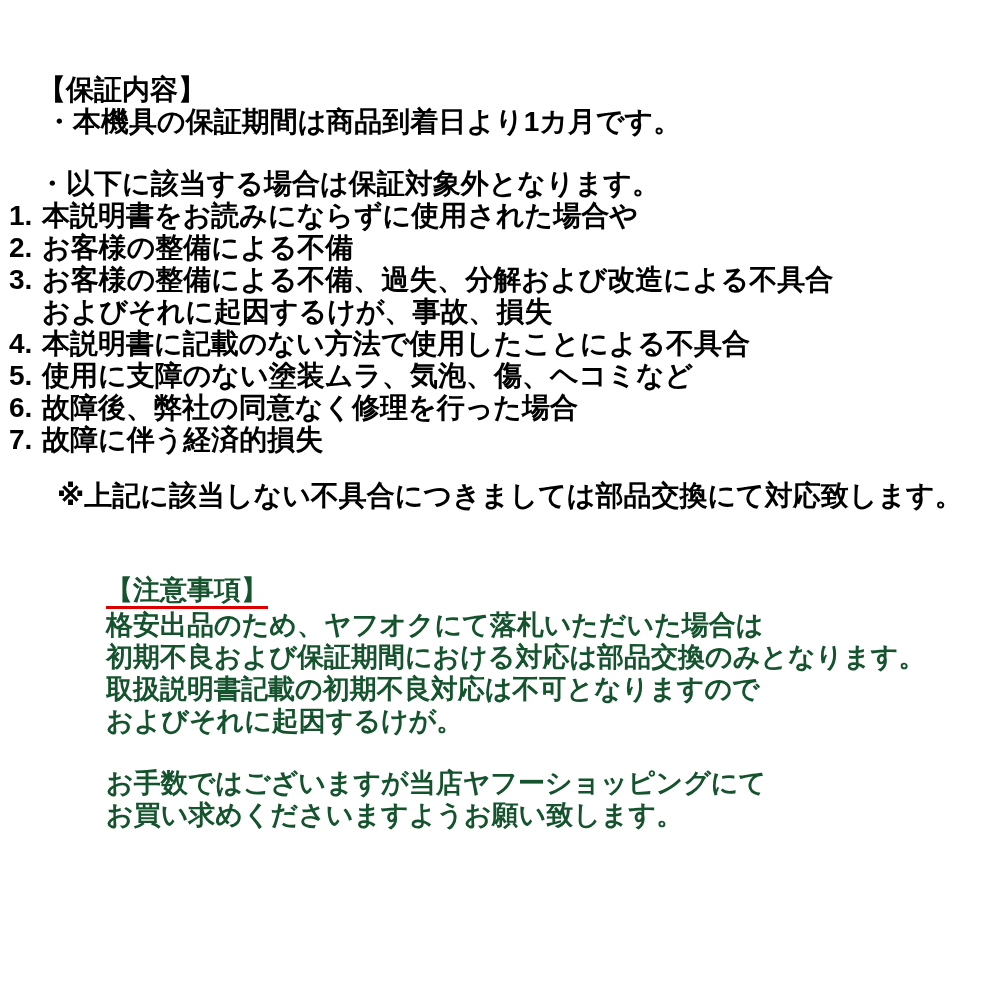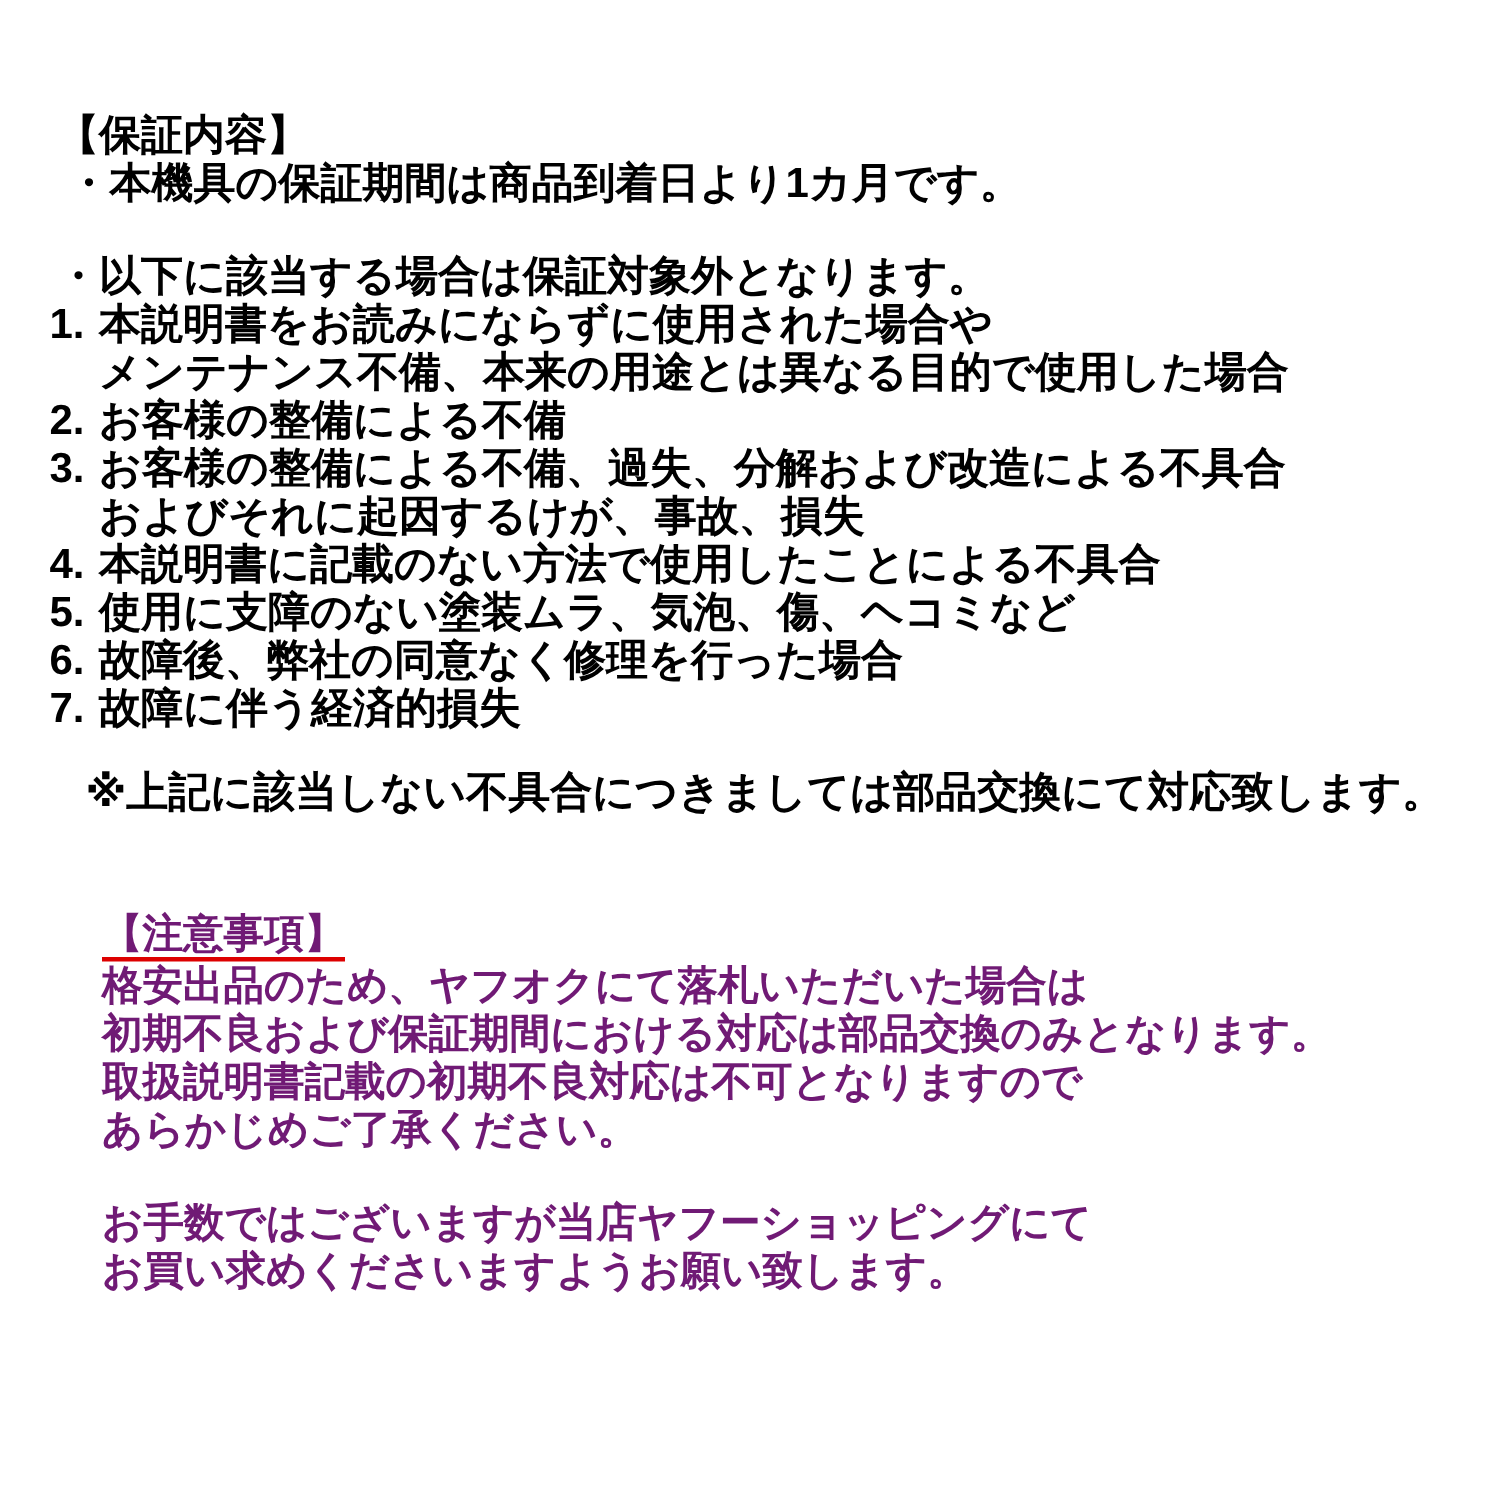--- a/index.html
+++ b/index.html
@@ -14,30 +14,30 @@
     color: #000000;
   }
   .line { font-size: 28px; line-height: 32px; white-space: nowrap; }
 
   
   .warranty-title   { margin: 74px 0 0 38px; }
   .warranty-intro   { margin-left: 45px; }
   .excl-line1       { margin: 30px 0 0 38px; }
   .excl-line2       { margin-left: 57px; }
   .items            { margin-top: 0; }
-  .item .line       { padding-left: 66px; }
+  .item .line       { padding-left: 42px; }
   .item .num {
     display: inline-block;
     width: 33px;
     margin-left: -33px;
   }
   .warranty-note    { margin: 24px 0 0 57px; }
 
   
-  .caution { color: #701a75; }
+  .caution { color: #14532d; padding-left: 38px; }
   .caution .line { font-size: 27px; line-height: 32px; }
   .caution-title { margin: 62px 0 0 68px; }
   .caution-title span {
     display: inline-block;
     border-bottom: 3px solid #dd0000;
     padding-bottom: 0px;
   }
   .caution-p1 .line { margin-left: 68px; }
   .caution-p2 { margin-top: 30px; }
   .caution-p2 .line { margin-left: 68px; }
@@ -49,21 +49,20 @@
 
   <div>
     <div class="line warranty-title">【保証内容】</div>
     <div class="line warranty-intro">・本機具の保証期間は商品到着日より1カ月です。</div>
 
     <div class="line excl-line1">・以下に該当する場合は保証対象外となります。</div>
 
     <div class="items">
       <div class="item">
         <div class="line"><span class="num">1.</span><span>本説明書をお読みにならずに使用された場合や</span></div>
-        <div class="line">メンテナンス不備、本来の用途とは異なる目的で使用した場合</div>
       </div>
       <div class="item">
         <div class="line"><span class="num">2.</span><span>お客様の整備による不備</span></div>
       </div>
       <div class="item">
         <div class="line"><span class="num">3.</span><span>お客様の整備による不備、過失、分解および改造による不具合</span></div>
         <div class="line">およびそれに起因するけが、事故、損失</div>
       </div>
       <div class="item">
         <div class="line"><span class="num">4.</span><span>本説明書に記載のない方法で使用したことによる不具合</span></div>
@@ -82,21 +81,21 @@
     <div class="line warranty-note">※上記に該当しない不具合につきましては部品交換にて対応致します。</div>
   </div>
 
   <div class="caution">
     <div class="line caution-title"><span>【注意事項】</span></div>
 
     <div class="caution-p1">
       <div class="line">格安出品のため、ヤフオクにて落札いただいた場合は</div>
       <div class="line">初期不良および保証期間における対応は部品交換のみとなります。</div>
       <div class="line">取扱説明書記載の初期不良対応は不可となりますので</div>
-      <div class="line">あらかじめご了承ください。</div>
+      <div class="line">およびそれに起因するけが。</div>
     </div>
 
     <div class="caution-p2">
       <div class="line">お手数ではございますが当店ヤフーショッピングにて</div>
       <div class="line">お買い求めくださいますようお願い致します。</div>
     </div>
   </div>
 
 </div>
 

